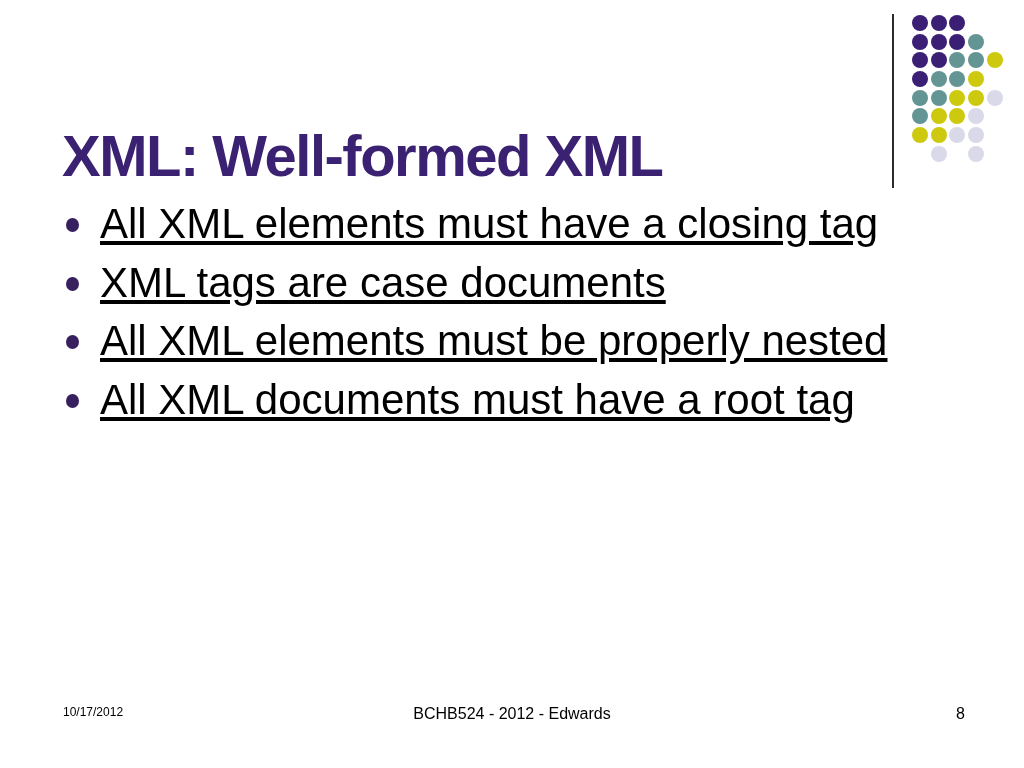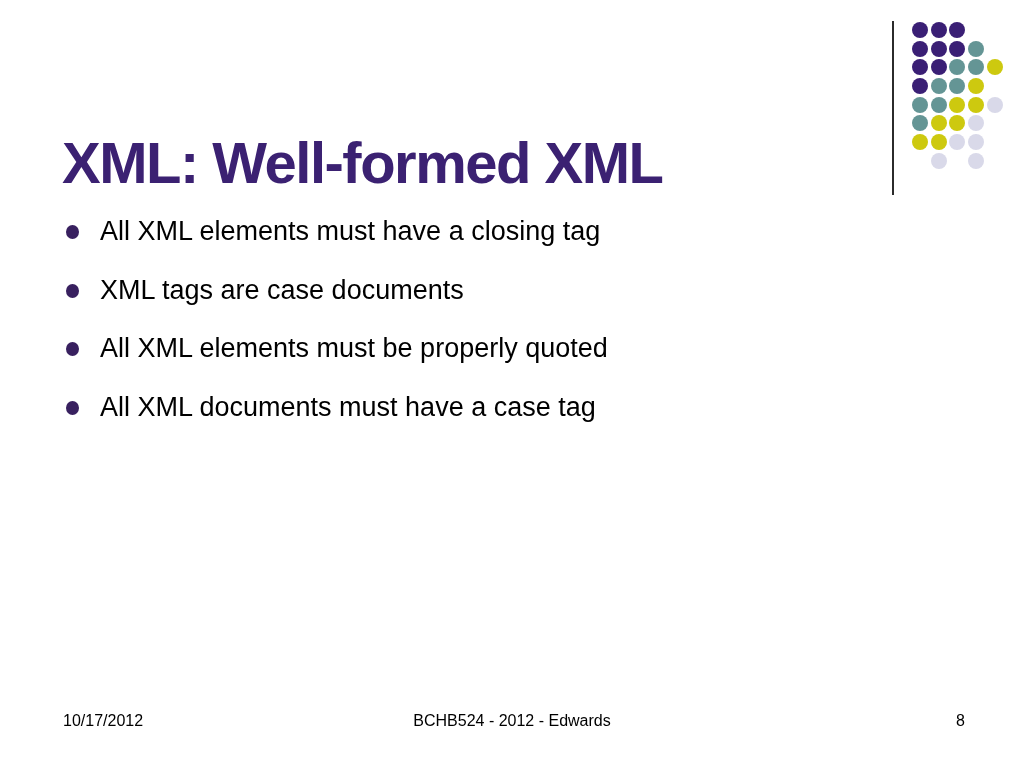--- a/index.html
+++ b/index.html
@@ -1,52 +1,53 @@
 <!DOCTYPE html>
 <html><head>
 <meta charset="utf-8">
 <style>
   html,body{margin:0;padding:0;}
   body{
     width:1024px;height:768px;position:relative;background:#ffffff;
     font-family:"Liberation Sans","DejaVu Sans",sans-serif;
     overflow:hidden;
   }
-  .slide{position:absolute;inset:0;background:#ffffff;margin-top:7px;}
+  .slide{position:absolute;inset:0;background:#ffffff;}
 
   
   .title{
     position:absolute;left:62px;top:88px;
     font-size:58px;font-weight:bold;letter-spacing:-1.5px;
     line-height:1.0;white-space:nowrap;
   }
 
   
   .bullets{
     position:absolute;left:66px;top:203px;width:900px;
     list-style:none;margin:0;padding:0;
   }
   .bullets li{
     display:flex;align-items:flex-start;
     margin:0 0 16.5px 0;
-    font-size:27px;line-height:42px;color:#000000;
+    font-size:42px;line-height:42px;color:#000000;
     white-space:nowrap;
+    text-decoration:underline;
   }
   .bullet-dot{
     flex:0 0 auto;width:13px;height:14px;border-radius:50%;
     margin:15px 21px 0 0;
   }
 
   
   .vline{position:absolute;left:892px;top:14px;width:2px;height:174px;background:#2b2b2b;}
   .dotgrid{position:absolute;left:0;top:0;width:1024px;height:200px;pointer-events:none;}
   .deco-dot{position:absolute;width:16px;height:16px;border-radius:50%;}
 
   
-  .footer-date{position:absolute;left:63px;top:705px;font-size:16px;color:#000;}
+  .footer-date{position:absolute;left:63px;top:705px;font-size:12px;color:#000;}
   .footer-center{position:absolute;left:0;top:705px;width:1024px;text-align:center;font-size:16px;color:#000;}
   .footer-page{position:absolute;right:59px;top:705px;font-size:16px;color:#000;}
 </style>
 </head>
 <body>
 
 <div class="slide">
 
   <h1 class="title" style="color: rgb(59, 33, 114);">XML: Well-formed XML</h1>
 
@@ -54,25 +55,25 @@
       <li>
         <span class="bullet-dot" style="background: rgb(56, 32, 95);"></span>
         <span>All XML elements must have a closing tag</span>
       </li>
       <li>
         <span class="bullet-dot" style="background: rgb(56, 32, 95);"></span>
         <span>XML tags are case documents</span>
       </li>
       <li>
         <span class="bullet-dot" style="background: rgb(56, 32, 95);"></span>
-        <span>All XML elements must be properly quoted</span>
+        <span>All XML elements must be properly nested</span>
       </li>
       <li>
         <span class="bullet-dot" style="background: rgb(56, 32, 95);"></span>
-        <span>All XML documents must have a case tag</span>
+        <span>All XML documents must have a root tag</span>
       </li>
     </ul>
 
   <div class="vline" style="background: rgb(43, 43, 43);"></div>
   <div class="dotgrid">
       <div class="deco-dot" style="left: 912px; top: 15px; width: 16px; height: 16px; background: rgb(58, 31, 117);"></div>
       <div class="deco-dot" style="left: 930.65px; top: 15px; width: 16px; height: 16px; background: rgb(58, 31, 117);"></div>
       <div class="deco-dot" style="left: 949.3px; top: 15px; width: 16px; height: 16px; background: rgb(58, 31, 117);"></div>
       <div class="deco-dot" style="left: 912px; top: 33.65px; width: 16px; height: 16px; background: rgb(58, 31, 117);"></div>
       <div class="deco-dot" style="left: 930.65px; top: 33.65px; width: 16px; height: 16px; background: rgb(58, 31, 117);"></div>

